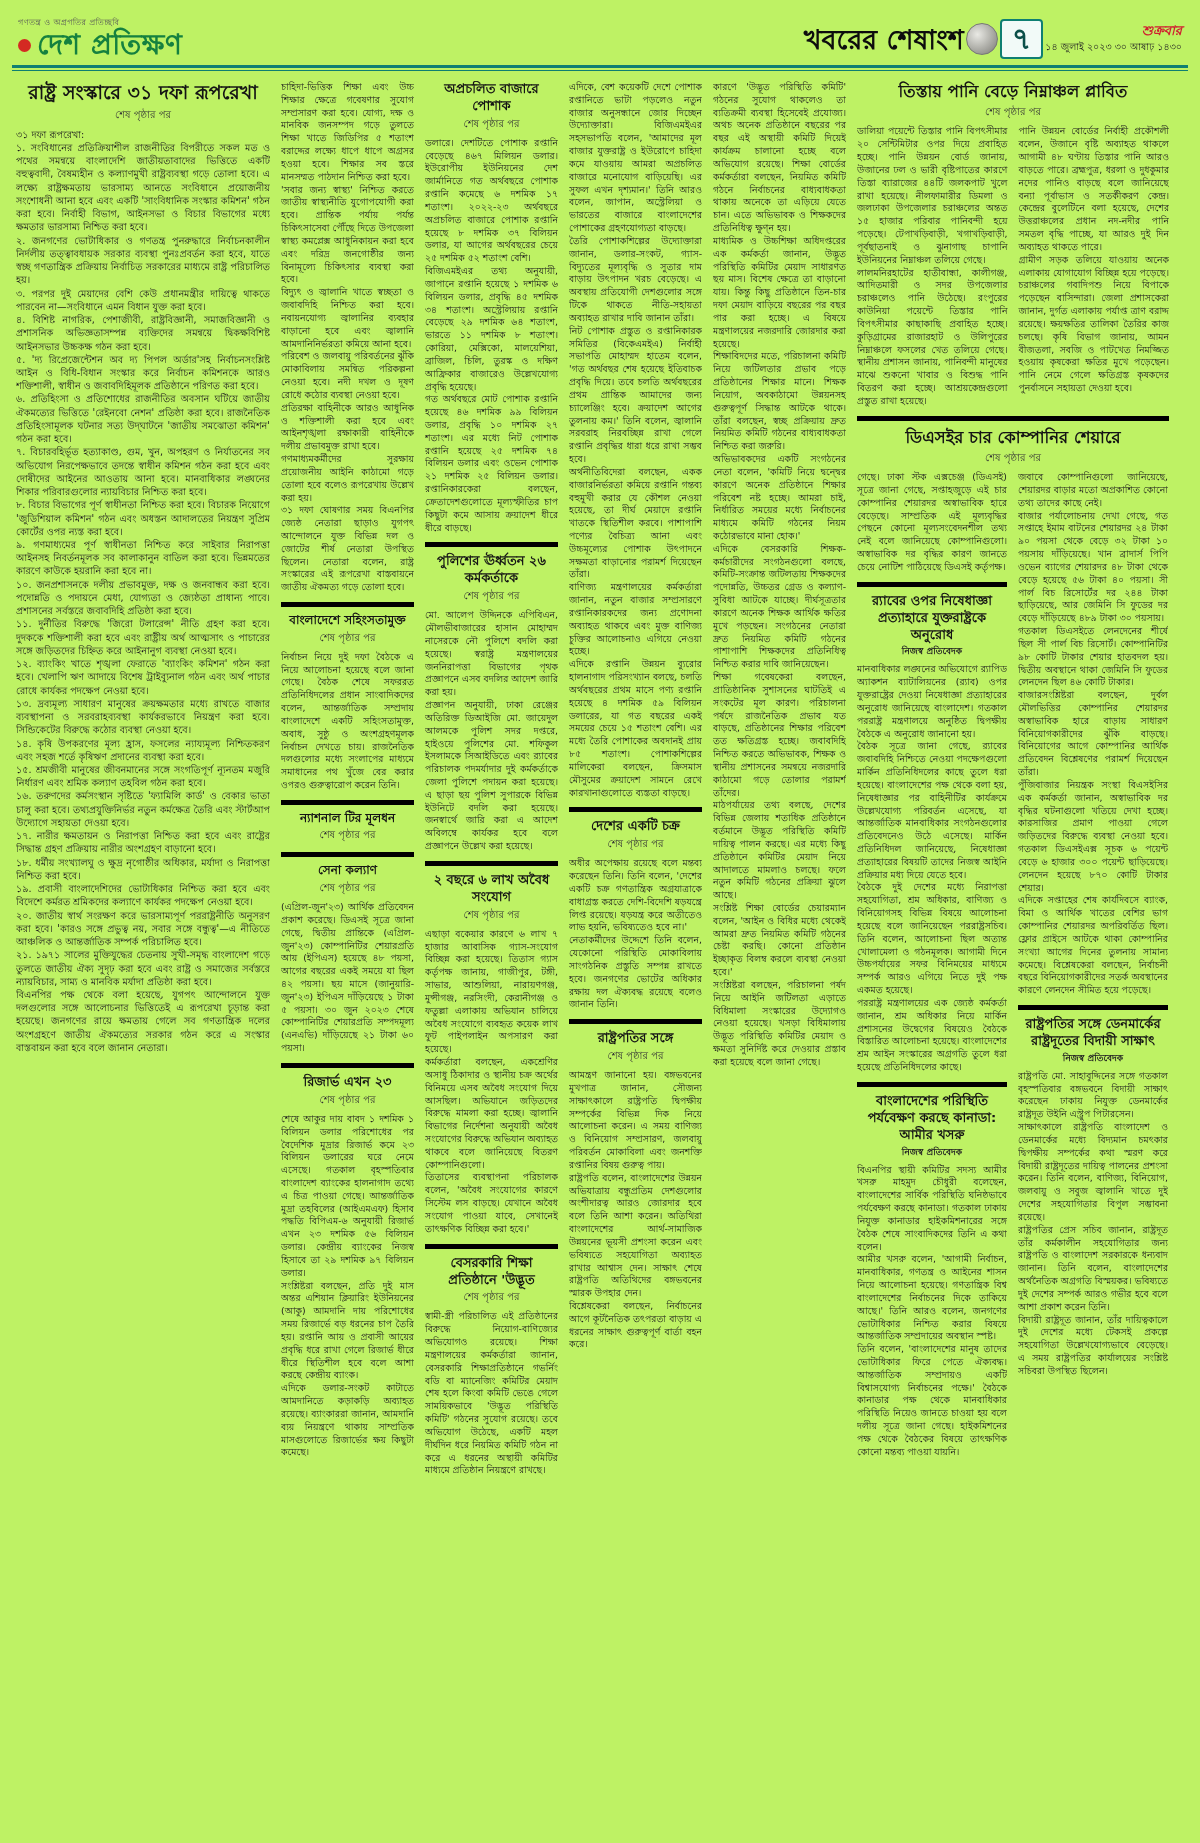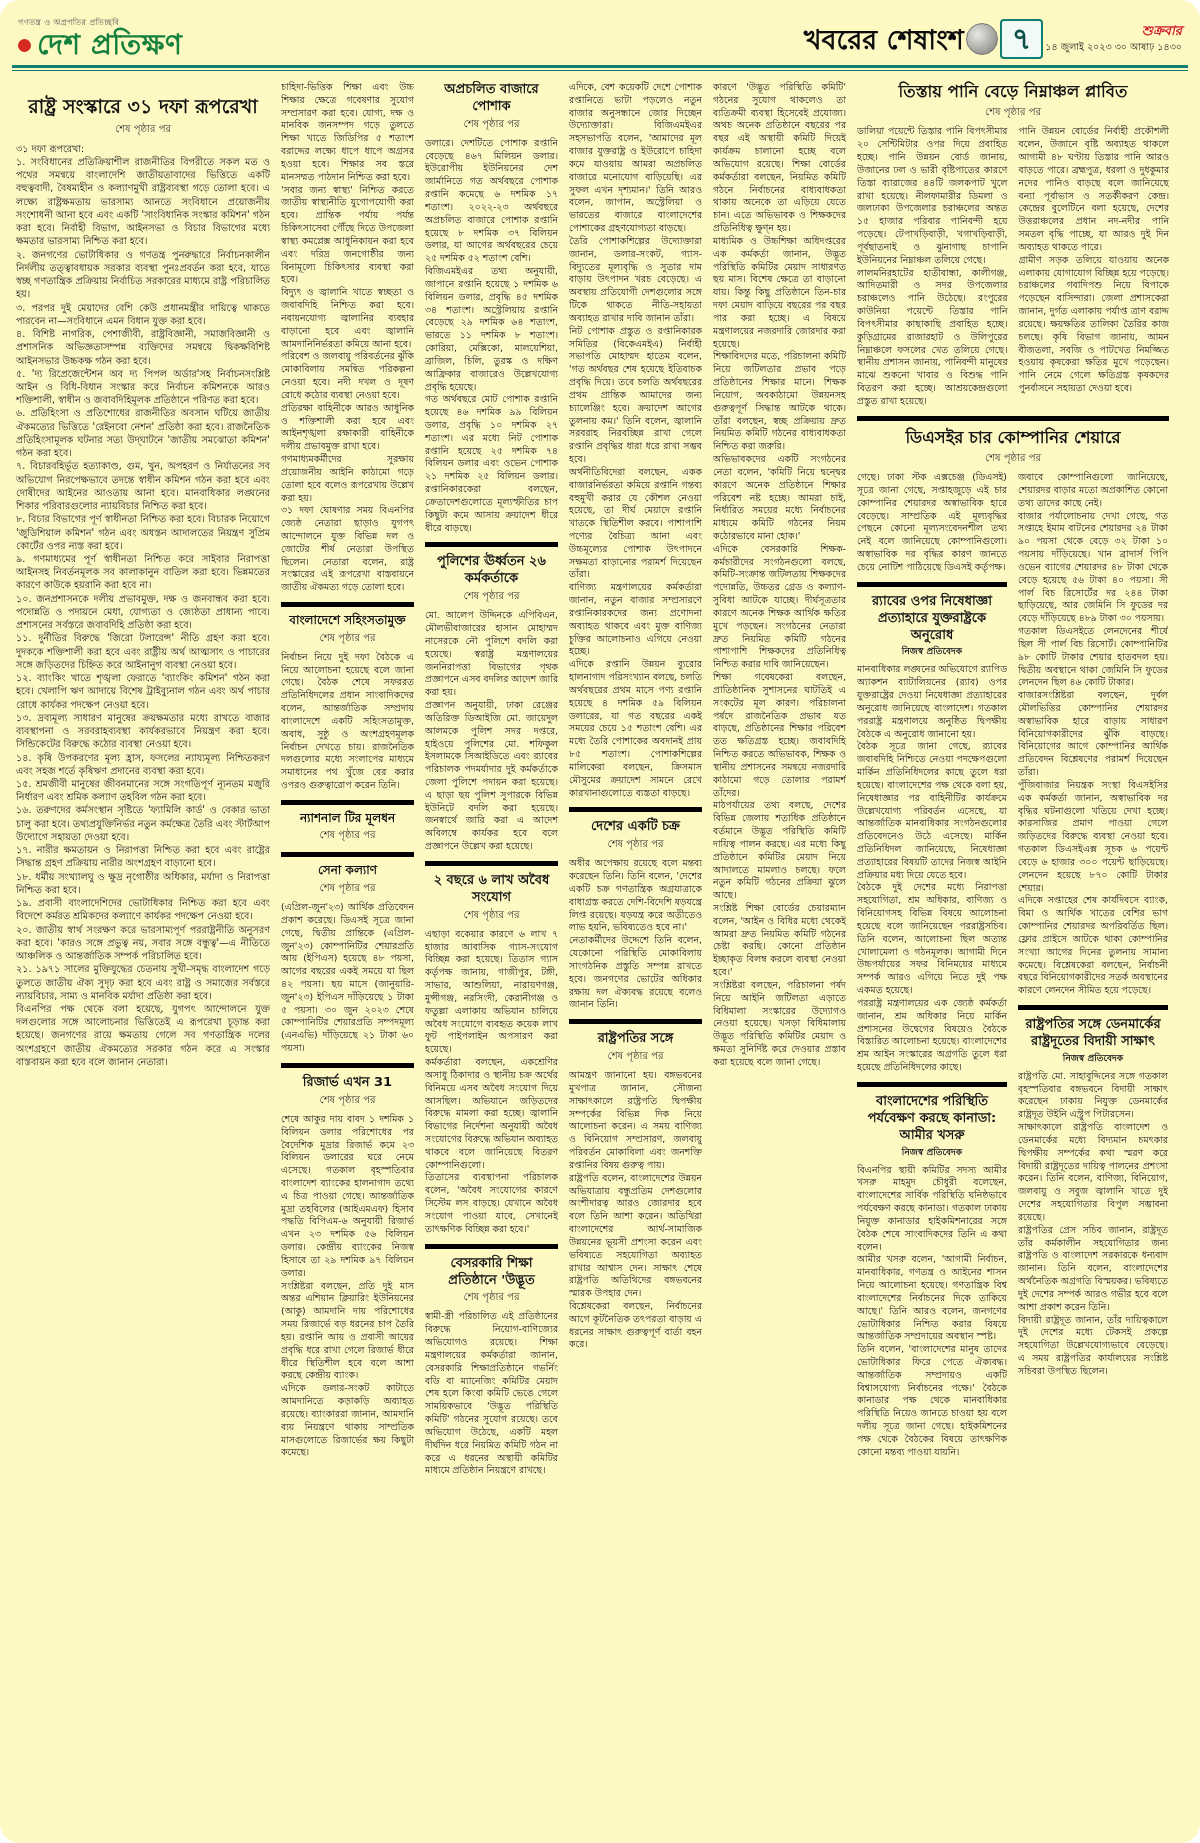--- a/index.html
+++ b/index.html
@@ -1,21 +1,20 @@
 <!DOCTYPE html>
 <html><head>
 <meta charset="utf-8">
 <style>
   html,body{margin:0;padding:0;background:#ffffff;}
   .page{
     width:1200px;height:1843px;box-sizing:border-box;overflow:hidden;
-    background:#fef9c3;color:#141414;
+    background:#bef264;color:#141414;
     font-family:"DejaVu Sans","Liberation Sans",sans-serif;
     position:relative;
-    border-radius:20px;
   }
   
   .header{
     display:flex;justify-content:space-between;align-items:flex-end;
     padding:16px 18px 6px 18px;
   }
   .masthead .tagline{font-size:8px;color:#555;margin-bottom:2px;letter-spacing:.4px;}
   .logo-row{display:flex;align-items:center;gap:6px;}
   .logo-sun{width:13px;height:13px;border-radius:50%;background:#d42a22;display:inline-block;}
   .logo-text{font-size:28px;font-weight:800;color:#15813f;letter-spacing:.5px;line-height:1;}
@@ -36,21 +35,21 @@
   .rule-thick{height:3px;background:#0f7f72;margin:0 12px;}
   .rule-thin{height:1px;background:#0f7f72;margin:2px 12px 0 12px;}
   
   .columns{display:flex;gap:11px;padding:10px 16px 0 16px;}
   .col{height:1745px;overflow:hidden;}
   .colA{width:254px;}
   .col-s{width:133px;}
   .colR{width:312px;}
   .stack > * + *{border-top:5px solid #000000;margin-top:8px;padding-top:6px;}
   
-  .headline-lg{font-size:19px;font-weight:800;text-align:center;line-height:1.25;margin:14px 0 2px 0;}
+  .headline-lg{font-size:19px;font-weight:800;text-align:center;line-height:1.25;margin:0 0 2px 0;}
   .headline-xl{font-size:16.5px;font-weight:800;text-align:center;line-height:1.3;margin:0 0 2px 0;}
   .headline-md{font-size:13px;font-weight:800;text-align:center;line-height:1.3;margin:0 0 1px 0;}
   .headline-sm{font-size:12px;font-weight:800;text-align:center;line-height:1.3;margin:0 0 1px 0;}
   .cont{font-size:10px;font-weight:400;text-align:center;color:#333;margin:0 0 4px 0;}
   .byline{font-size:9px;font-weight:700;text-align:center;color:#222;margin:0 0 4px 0;}
   .body-text{
     font-size:9.3px;line-height:1.38;text-align:justify;
     white-space:pre-line;overflow-wrap:anywhere;color:#1b1b1b;
   }
   .colA .body-text{font-size:9.6px;}
@@ -132,21 +131,21 @@
       <article class="art">
         <h2 class="headline-sm">ন্যাশনাল টির মূলধন</h2>
         <div class="cont">শেষ পৃষ্ঠার পর</div>
       </article>
       <article class="art">
         <h2 class="headline-sm">সেনা কল্যাণ</h2>
         <div class="cont">শেষ পৃষ্ঠার পর</div>
         <div class="body-text">(এপ্রিল-জুন'২৩) আর্থিক প্রতিবেদন প্রকাশ করেছে। ডিএসই সূত্রে জানা গেছে, দ্বিতীয় প্রান্তিকে (এপ্রিল-জুন'২৩) কোম্পানিটির শেয়ারপ্রতি আয় (ইপিএস) হয়েছে ৪৮ পয়সা, আগের বছরের একই সময়ে যা ছিল ৪২ পয়সা। ছয় মাসে (জানুয়ারি-জুন'২৩) ইপিএস দাঁড়িয়েছে ১ টাকা ৫ পয়সা। ৩০ জুন ২০২৩ শেষে কোম্পানিটির শেয়ারপ্রতি সম্পদমূল্য (এনএভি) দাঁড়িয়েছে ২১ টাকা ৬০ পয়সা।</div>
       </article>
       <article class="art">
-        <h2 class="headline-md">রিজার্ভ এখন 31</h2>
+        <h2 class="headline-md">রিজার্ভ এখন ২৩</h2>
         <div class="cont">শেষ পৃষ্ঠার পর</div>
         <div class="body-text">শেষে আকুর দায় বাবদ ১ দশমিক ১ বিলিয়ন ডলার পরিশোধের পর বৈদেশিক মুদ্রার রিজার্ভ কমে ২৩ বিলিয়ন ডলারের ঘরে নেমে এসেছে। গতকাল বৃহস্পতিবার বাংলাদেশ ব্যাংকের হালনাগাদ তথ্যে এ চিত্র পাওয়া গেছে। আন্তর্জাতিক মুদ্রা তহবিলের (আইএমএফ) হিসাব পদ্ধতি বিপিএম-৬ অনুযায়ী রিজার্ভ এখন ২৩ দশমিক ৫৬ বিলিয়ন ডলার। কেন্দ্রীয় ব্যাংকের নিজস্ব হিসাবে তা ২৯ দশমিক ৯৭ বিলিয়ন ডলার।
 সংশ্লিষ্টরা বলছেন, প্রতি দুই মাস অন্তর এশিয়ান ক্লিয়ারিং ইউনিয়নের (আকু) আমদানি দায় পরিশোধের সময় রিজার্ভে বড় ধরনের চাপ তৈরি হয়। রপ্তানি আয় ও প্রবাসী আয়ের প্রবৃদ্ধি ধরে রাখা গেলে রিজার্ভ ধীরে ধীরে স্থিতিশীল হবে বলে আশা করছে কেন্দ্রীয় ব্যাংক।
 এদিকে ডলার-সংকট কাটাতে আমদানিতে কড়াকড়ি অব্যাহত রয়েছে। ব্যাংকাররা জানান, আমদানি ব্যয় নিয়ন্ত্রণে থাকায় সাম্প্রতিক মাসগুলোতে রিজার্ভের ক্ষয় কিছুটা কমেছে।</div>
       </article>
     </section>
 
     <section class="col col-s stack">
       <article class="art">
         <h2 class="headline-md">অপ্রচলিত বাজারে পোশাক</h2>

